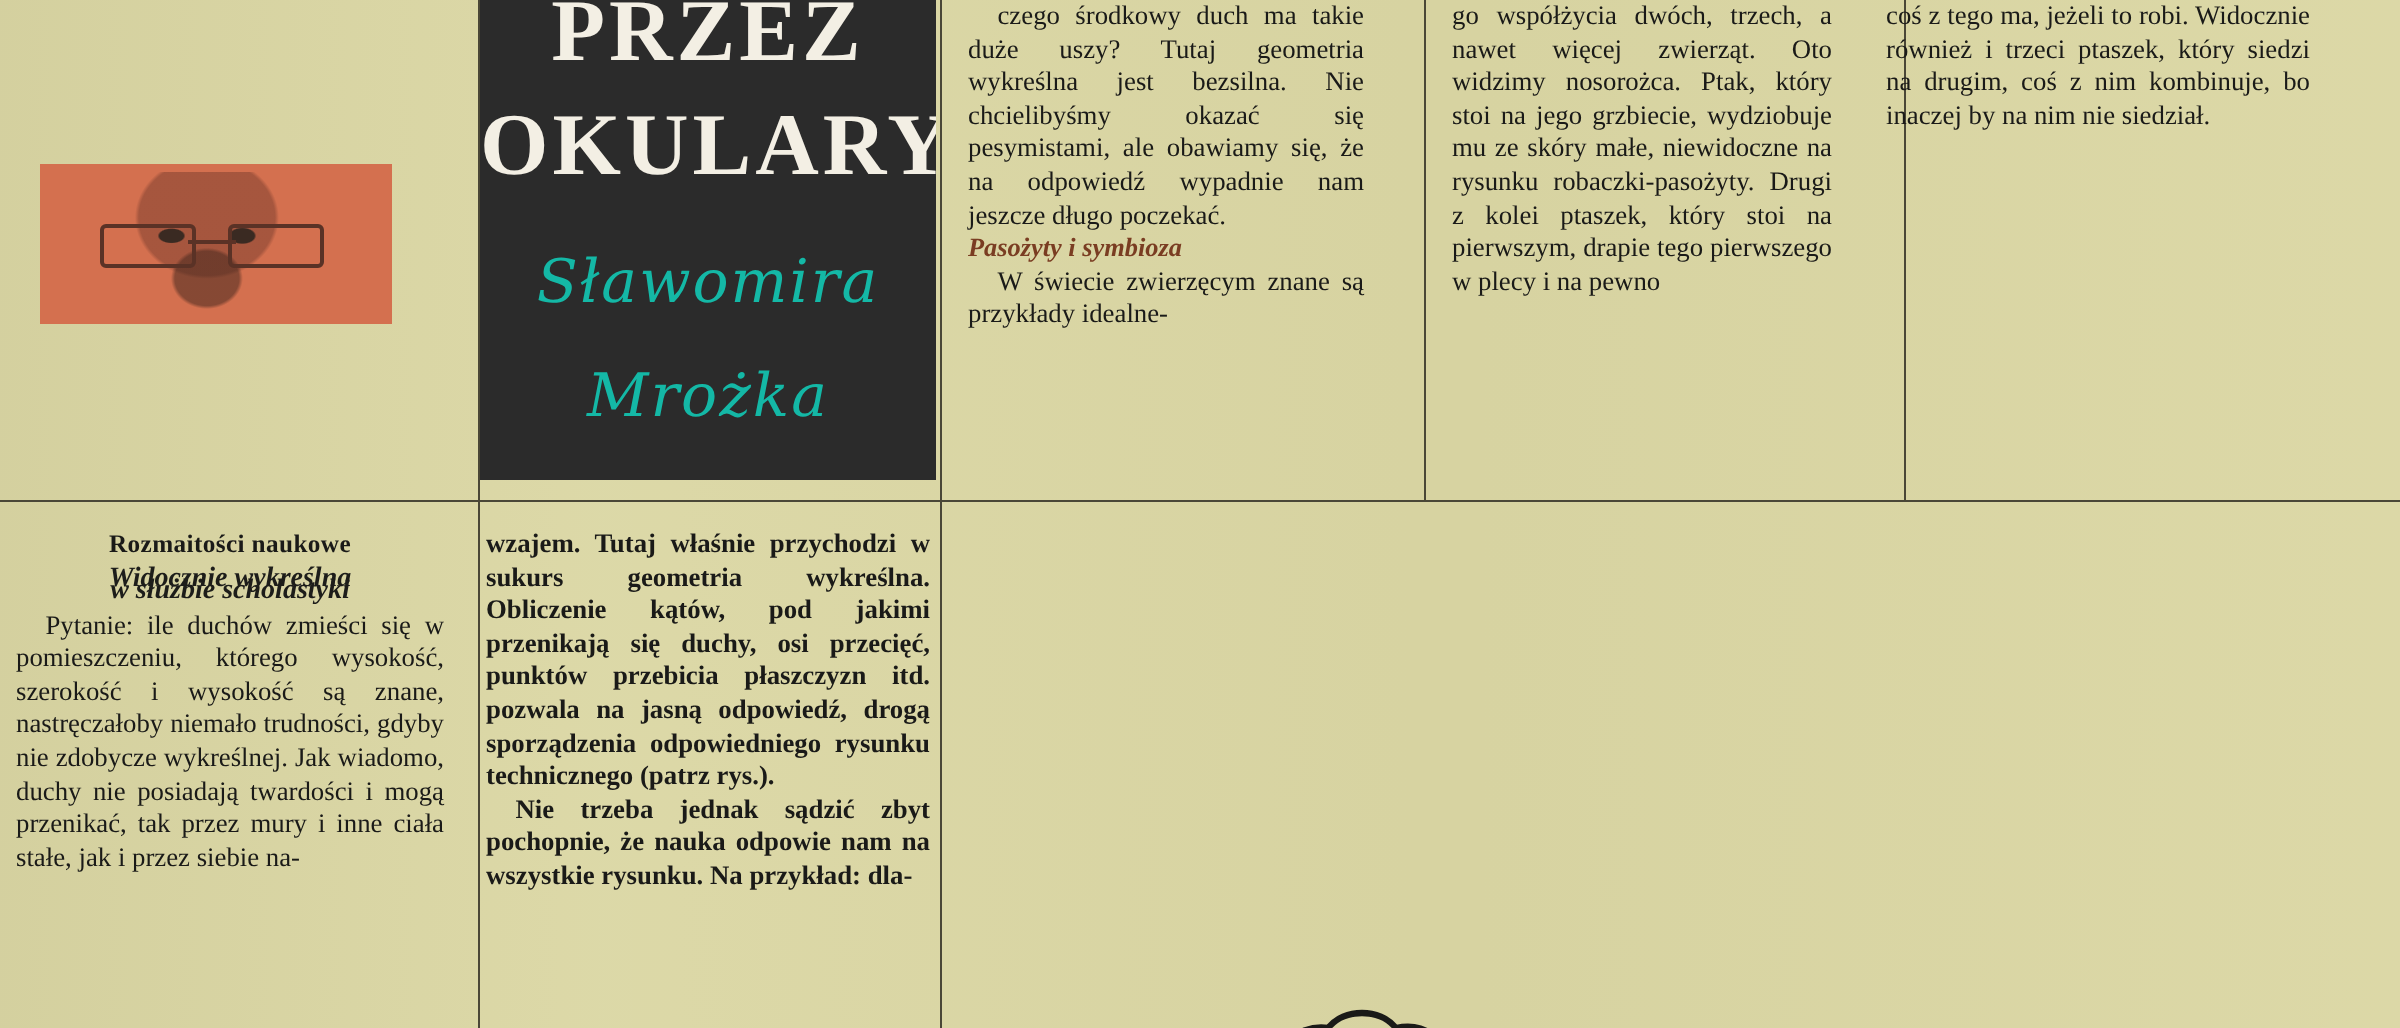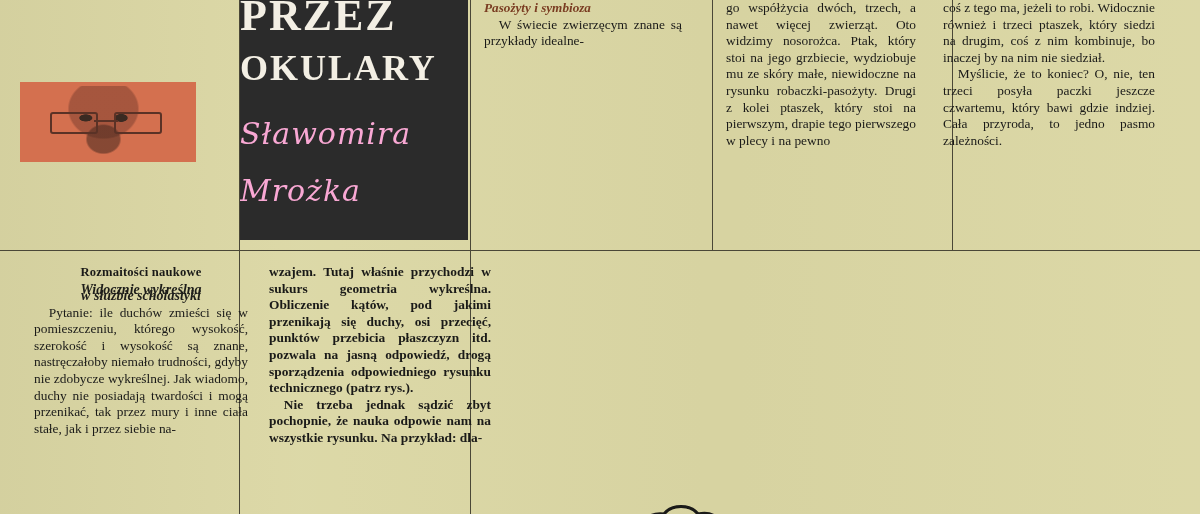--- a/index.html
+++ b/index.html
@@ -31,37 +31,37 @@
 
   .vrule {
     position:absolute; width:1px; background:#4a4737; top:0; bottom:0;
   }
 
   
   .masthead {
     position:absolute; left:240px; top:0; width:228px; height:240px;
     background:#2b2b2b;
     color:#efeadf;
-    text-align:left;
+    text-align:center;
     overflow:hidden;
   }
   .mh-title {
     font-family:"Liberation Serif", serif;
     font-weight:bold;
     letter-spacing:2px;
     color:#f3efe4;
     line-height:0.98;
   }
   .mh-l1 { font-size:44px; margin-top:-6px; }
-  .mh-l2 { font-size:36px; margin-top:14px; }
+  .mh-l2 { font-size:44px; margin-top:14px; }
   .mh-script {
     font-family:"DejaVu Serif", serif;
     font-style:italic;
     font-size:30px;
-    color:#f9a8d4;
+    color:#14b8a6;
     letter-spacing:1px;
   }
   .mh-s1 { margin-top:30px; }
   .mh-s2 { margin-top:22px; }
 
   
   .photo {
     position:absolute; left:20px; top:82px; width:176px; height:80px;
     background:#d4704f;
     overflow:hidden;
@@ -101,21 +101,21 @@
     color:#7a3d22; text-indent:0 !important; margin-top:3px;
   }
 
   
   .bottom { position:absolute; left:0; top:250px; width:1200px; height:264px; }
 
   .hrule {
     position:absolute; left:0; top:250px; width:1200px; height:1px; background:#4a4737;
   }
 
-  .b-col { position:absolute; text-align:justify; font-size:13.4px; line-height:16.6px;margin-left:26px; }
+  .b-col { position:absolute; text-align:justify; font-size:13.4px; line-height:16.6px; }
   .b-col p { margin:0; text-indent:1.1em; }
   .b-col1 { left:8px; top:14px; width:214px; }
   .b-col2 { left:243px; top:14px; width:222px;font-weight:bold; }
 
   .kicker {
     font-weight:bold; font-size:12.6px; text-align:center; text-indent:0 !important;
     letter-spacing:0.2px; margin-bottom:6px;
   }
   .deck {
     font-style:italic; font-weight:bold; font-size:14px; text-align:center;
@@ -147,31 +147,31 @@
     </div>
 
     <div class="masthead">
       <div class="mh-title mh-l1">PRZEZ</div>
       <div class="mh-title mh-l2">OKULARY</div>
       <div class="mh-script mh-s1">Sławomira</div>
       <div class="mh-script mh-s2">Mrożka</div>
     </div>
 
     <div class="col t-col t-col3">
+      <p>czego środkowy duch ma takie duże uszy? Tutaj geometria wykreślna jest bezsilna. Nie chcielibyśmy okazać się pesymistami, ale obawiamy się, że na odpowiedź wypadnie nam jeszcze długo poczekać.</p>
       <p class="subhead">Pasożyty i symbioza</p>
       <p>W świecie zwierzęcym znane są przykłady idealne-</p>
     </div>
 
     <div class="col t-col t-col4">
       <p style="text-indent:0;">go współżycia dwóch, trzech, a nawet więcej zwierząt. Oto widzimy nosorożca. Ptak, który stoi na jego grzbiecie, wydziobuje mu ze skóry małe, niewidoczne na rysunku robaczki-pasożyty. Drugi z kolei ptaszek, który stoi na pierwszym, drapie tego pierwszego w plecy i na pewno</p>
     </div>
 
     <div class="col t-col t-col5">
       <p style="text-indent:0;">coś z tego ma, jeżeli to robi. Widocznie również i trzeci ptaszek, który siedzi na drugim, coś z nim kombinuje, bo inaczej by na nim nie siedział.</p>
-      <p>Myślicie, że to koniec? O, nie, ten trzeci posyła paczki jeszcze czwartemu, który bawi gdzie indziej. Cała przyroda, to jedno pasmo zależności.</p>
     </div>
   </div>
 
   <div class="hrule"></div>
 
   <div class="bottom">
 
     <div class="vrule" style="left:239px; top:0; bottom:0;"></div>
     <div class="vrule" style="left:470px; top:0; bottom:0;"></div>
 

